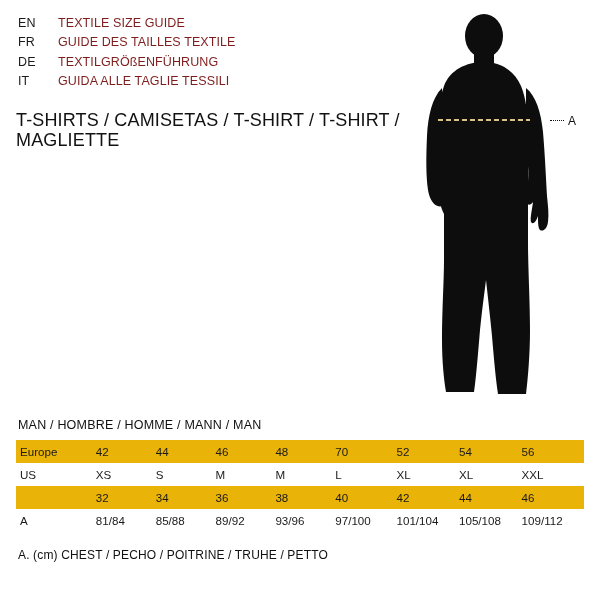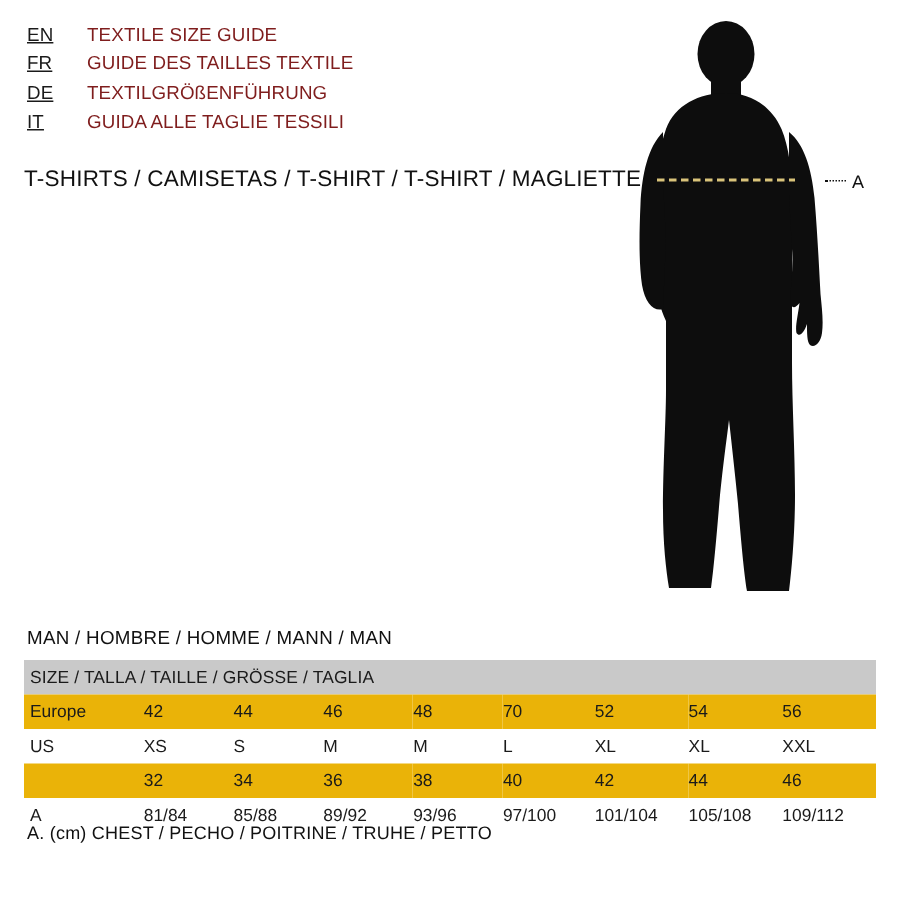--- a/index.html
+++ b/index.html
@@ -27,35 +27,34 @@
     display: flex;
     align-items: baseline;
     font-size: 12.5px;
     line-height: 19.4px;
     letter-spacing: 0.1px;
   }
   .lang-code {
     width: 40px;
     flex: 0 0 40px;
     color: #1a1a1a;
-    text-decoration: underline;
   }
   .lang-text {
     color: #7f1d1d;
   }
 
   
   .cat-block {
     position: absolute;
     left: 16px;
     top: 110px;
     width: 420px;
   }
   .cat-line {
-    font-size: 15px;
+    font-size: 18px;
     line-height: 20px;
     letter-spacing: 0.15px;
     color: #111;
   }
 
   
   .figure-wrap {
     position: absolute;
     left: 400px;
     top: 10px;
@@ -211,23 +210,20 @@
     <line x1="38" y1="110" x2="130" y2="110" stroke="#d9c37a" stroke-width="2" stroke-dasharray="5 3"></line>
   </svg>
   <div class="marker-dots"></div>
   <div class="marker-label">A</div>
 </div>
 
 <div class="table-title">MAN / HOMBRE / HOMME / MANN / MAN</div>
 
 <table class="size-table">
   <tbody>
-    <tr class="row-head">
-      <td class="head-span" colspan="9">SIZE / TALLA / TAILLE / GRÖSSE / TAGLIA</td>
-    </tr>
 
     <tr class="row-alt">
       <td class="col-label">Europe</td>
       <td class="cell">42</td>
       <td class="cell">44</td>
       <td class="cell">46</td>
       <td class="cell">48</td>
       <td class="cell">70</td>
       <td class="cell">52</td>
       <td class="cell">54</td>

